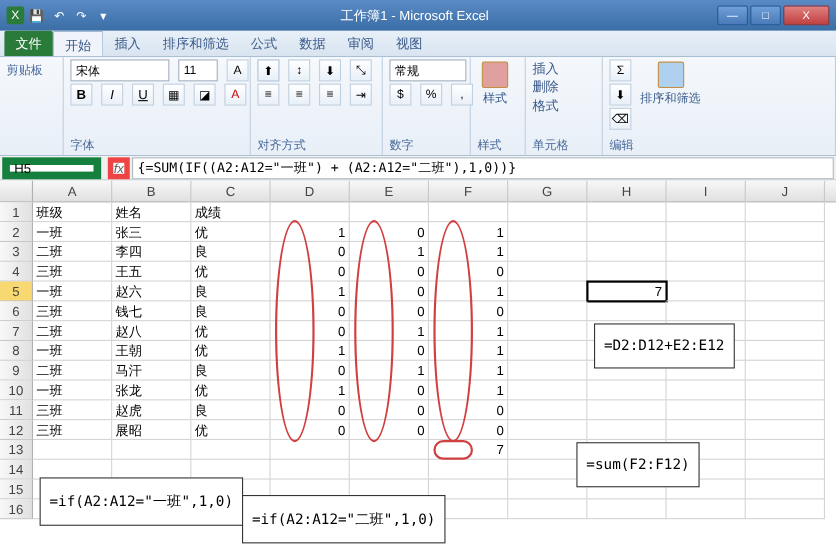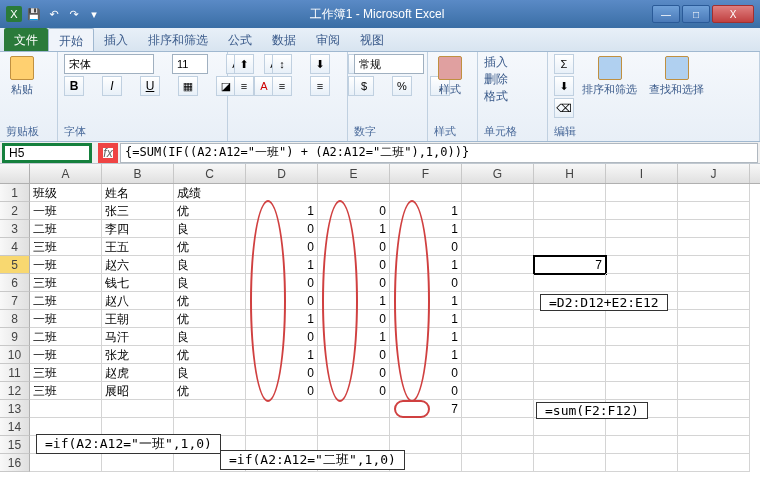--- a/index.html
+++ b/index.html
@@ -16,40 +16,40 @@
 .rtab.file{background:#2a7a3a;color:#fff;border-radius:2px 2px 0 0;margin-left:4px}
 .rtab.active{background:#f0f4fa;border:1px solid #a0b8d0;border-bottom:none;border-radius:2px 2px 0 0}
 .ribbon-body{height:90px;background:linear-gradient(#f5f8fc,#e8eff7);border-bottom:1px solid #a0b8d0;display:flex}
 .rgroup{border-right:1px solid #c0d0e0;padding:2px 6px;display:flex;flex-direction:column;justify-content:space-between}
 .rgroup-label{text-align:left;font-size:11px;color:#4a6a9a;padding-top:2px}
 .rgroup-content{display:flex;gap:4px;align-items:flex-start;flex:1}
 .vbtn{display:flex;flex-direction:column;align-items:center;gap:2px;padding:2px 4px;cursor:pointer}
 .vbtn .vicon{width:24px;height:24px;background:#ffd070;border:1px solid #c09040;border-radius:2px}
 .vbtn .vlabel{font-size:11px;color:#3a5a8a}
 .font-stack{display:flex;flex-direction:column;gap:2px}
-.font-row{display:flex;gap:18px;align-items:center}
+.font-row{display:flex;gap:8px;align-items:center}
 .combo{height:20px;border:1px solid #a0b0c0;background:#fff;padding:0 4px;display:flex;align-items:center;font-size:11px}
 .sbtn{width:20px;height:20px;border:1px solid #c0d0e0;background:linear-gradient(#fff,#e8f0f8);display:flex;align-items:center;justify-content:center;font-size:11px;cursor:pointer}
 .formula-row{height:22px;display:flex;align-items:center;border-bottom:1px solid #c0c8d0;background:#f0f0f0}
-.namebox{width:90px;height:20px;border:3px solid #15803d;background:#fff;margin:0 2px;padding:0 4px;display:flex;align-items:center}
+.namebox{width:90px;height:20px;border:7px solid #15803d;background:#fff;margin:0 2px;padding:0 4px;display:flex;align-items:center}
 .fx{width:20px;height:20px;display:flex;align-items:center;justify-content:center;font-style:italic;color:#666;border:5px solid #ef4444;background:#fff;margin-left:4px}
 .fbar{flex:1;height:20px;border:1px solid #b0b8c0;background:#fff;margin:0 2px;padding:0 4px;display:flex;align-items:center;font-family:Consolas,monospace}
 .grid-area{position:relative;height:336px;overflow:hidden}
 .ghead{display:flex;height:20px;background:linear-gradient(#f8f8f8,#e0e0e0);border-bottom:1px solid #b0b0b0}
 .ghead .corner{width:30px;border-right:1px solid #b0b0b0}
 .ghead .ch{flex:0 0 72px;border-right:1px solid #c8c8c8;text-align:center;line-height:20px;color:#444}
 .grows{display:flex;flex-direction:column}
 .grow{display:flex;height:18px}
 .rh{flex:0 0 30px;background:linear-gradient(90deg,#f8f8f8,#e0e0e0);border-right:1px solid #b0b0b0;border-bottom:1px solid #c8c8c8;text-align:center;line-height:18px;color:#444}
 .rh.sel{background:#f8d870}
 .cell{flex:0 0 72px;border-right:1px solid #d4d4d4;border-bottom:1px solid #d4d4d4;padding:0 3px;line-height:18px;overflow:hidden;white-space:nowrap}
 .cell.r{text-align:right}
 .cell.sel{outline:2px solid #000;outline-offset:-1px;text-align:right}
 .annot{position:absolute;border:2px solid #d04040;border-radius:50%}
-.callout{position:absolute;background:#fff;border:1px solid #333;padding:0 8px;font-family:Consolas,monospace;font-size:13px}
+.callout{position:absolute;background:#fff;border:1px solid #333;padding:12px 8px;font-family:Consolas,monospace;font-size:13px}
 svg.ann{position:absolute;pointer-events:none}
 </style>
 </head>
 <body>
 
 <div class="titlebar">
   <div class="left-icons">
     <span class="icon" style="background:#2a7a3a;color:#fff;border-radius:2px">X</span>
     <span class="icon">💾</span>
     <span class="icon">↶</span>
@@ -70,26 +70,20 @@
   <div class="rtab">插入</div>
   <div class="rtab">排序和筛选</div>
   <div class="rtab">公式</div>
   <div class="rtab">数据</div>
   <div class="rtab">审阅</div>
   <div class="rtab">视图</div>
 </div>
 
 <div class="ribbon-body">
   <div class="rgroup" style="width:58px">
-    <div class="rgroup-content">
-        <div class="vbtn">
-          <div class="vicon"></div>
-          <div class="vlabel">粘贴</div>
-        </div>
-      </div>
     <div class="rgroup-label">剪贴板</div>
   </div>
   <div class="rgroup" style="width:170px">
     <div class="rgroup-content">
       <div class="font-stack">
         <div class="font-row">
           <div class="combo" style="width:90px">宋体</div>
           <div class="combo" style="width:36px">11</div>
           <div class="sbtn">A</div>
           <div class="sbtn">A</div>
@@ -122,20 +116,21 @@
           <div class="sbtn">⤡</div>
         </div>
         <div class="font-row">
           <div class="sbtn">≡</div>
           <div class="sbtn">≡</div>
           <div class="sbtn">≡</div>
           <div class="sbtn">⇥</div>
         </div>
       </div>
     </div>
+    <div class="rgroup-label">对齐方式</div>
   </div>
   <div class="rgroup" style="width:80px">
     <div class="rgroup-content">
       <div class="font-stack">
         <div class="combo" style="width:70px">常规</div>
         <div class="font-row">
           <div class="sbtn">$</div>
           <div class="sbtn">%</div>
           <div class="sbtn">,</div>
         </div>
@@ -177,24 +172,20 @@
         <div class="font-row">
             <div class="sbtn">⬇</div>
           </div>
         <div class="font-row">
             <div class="sbtn">⌫</div>
           </div>
       </div>
       <div class="vbtn">
           <div class="vicon" style="background:#b0d0f0"></div>
           <div class="vlabel">排序和筛选</div>
-        </div>
-      <div class="vbtn">
-          <div class="vicon" style="background:#b0d0f0"></div>
-          <div class="vlabel">查找和选择</div>
         </div>
     </div>
     <div class="rgroup-label">编辑</div>
   </div>
 </div>
 
 <div class="formula-row">
   <div class="namebox">H5</div>
   <div class="fx">fx</div>
   <div class="fbar">{=SUM(IF((A2:A12="一班") + (A2:A12="二班"),1,0))}</div>
@@ -427,21 +418,21 @@
     </div>
 
   <div class="annot" style="left:250px;top:36px;width:36px;height:202px"></div>
   <div class="annot" style="left:322px;top:36px;width:36px;height:202px"></div>
   <div class="annot" style="left:394px;top:36px;width:36px;height:202px"></div>
   <div class="annot" style="left:394px;top:236px;width:36px;height:18px;border-radius:12px"></div>
 
   <div class="callout" style="left:36px;top:270px">=if(A2:A12="一班",1,0)</div>
   <div class="callout" style="left:220px;top:286px">=if(A2:A12="二班",1,0)</div>
   <div class="callout" style="left:540px;top:130px">=D2:D12+E2:E12</div>
-  <div class="callout" style="left:536px;top:238px">=sum(F2:F12)</div>
+  <div class="callout" style="left:524px;top:238px">=sum(F2:F12)</div>
 
   <svg class="ann" width="760" height="336">
     <defs>
         <marker id="ah" markerWidth="8" markerHeight="8" refX="6" refY="3" orient="auto">
           <path d="M0,0 L6,3 L0,6 Z" fill="#d04040"></path>
         </marker>
       </defs>
     <line x1="493" y1="36" x2="560" y2="100" stroke="#d04040" stroke-width="2" marker-end="url(#ah)"></line>
     <line x1="478" y1="138" x2="536" y2="138" stroke="#d04040" stroke-width="2" marker-end="url(#ah)"></line>
     <line x1="478" y1="245" x2="536" y2="245" stroke="#d04040" stroke-width="2" marker-end="url(#ah)"></line>

